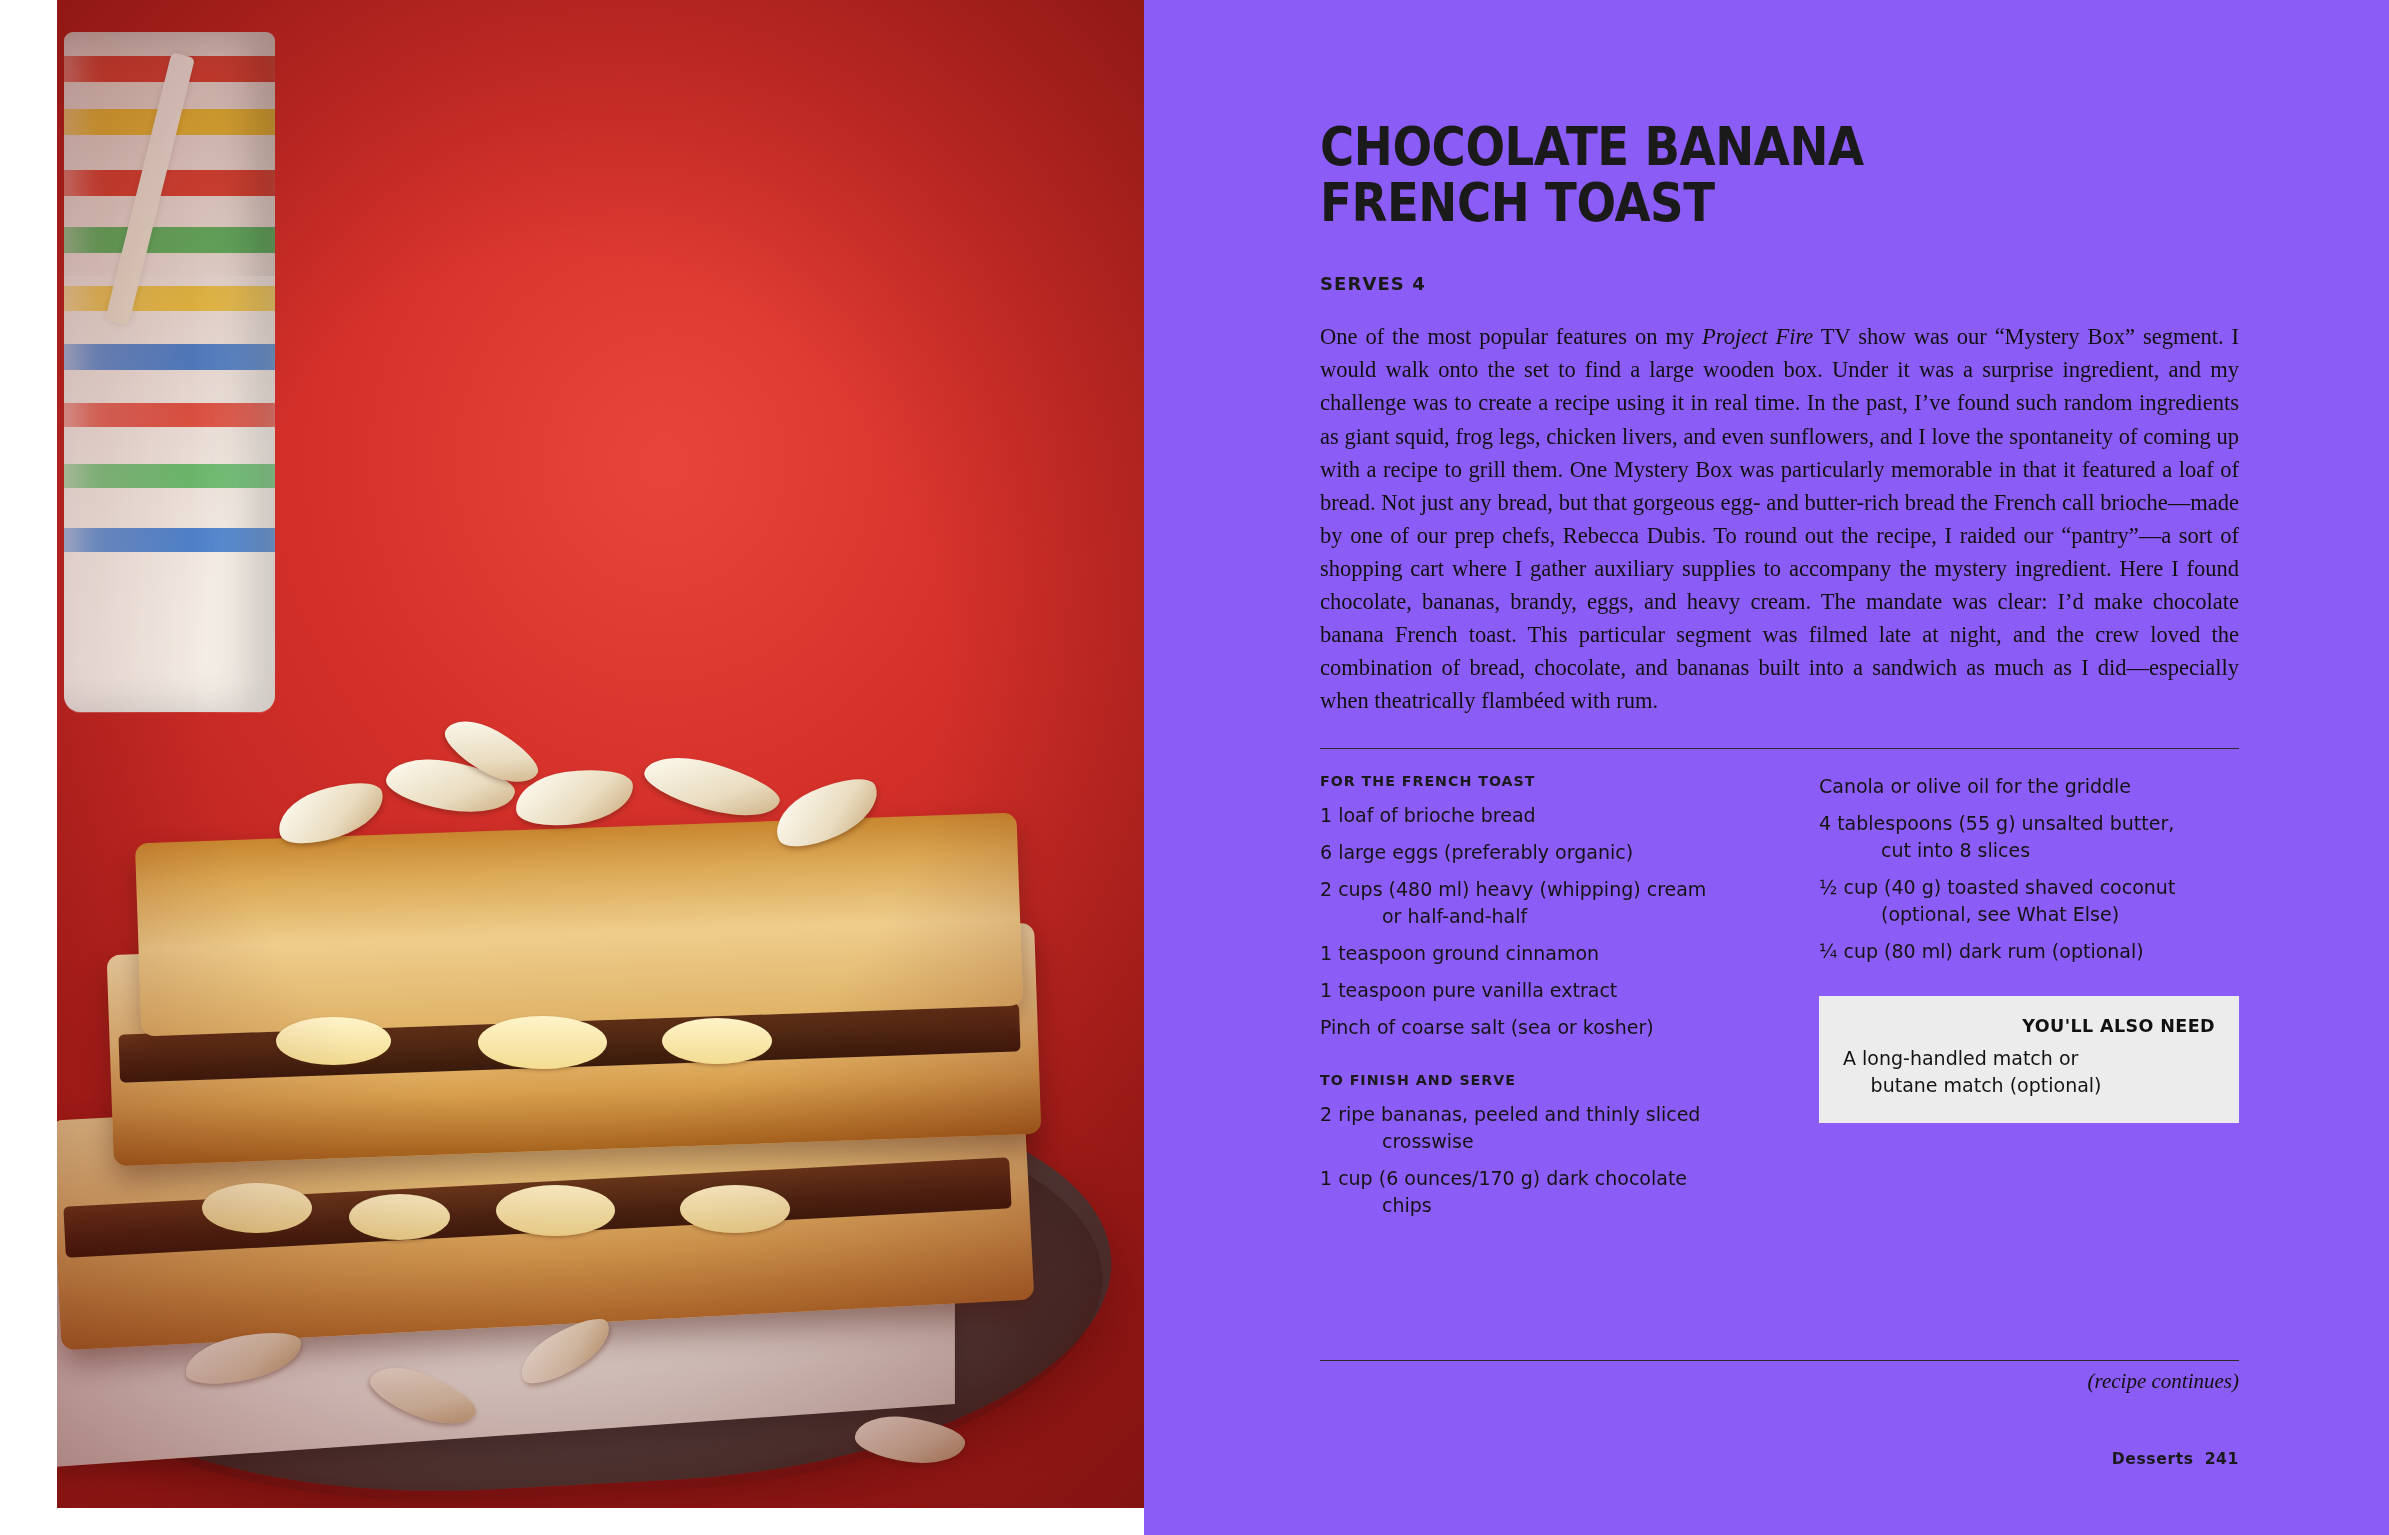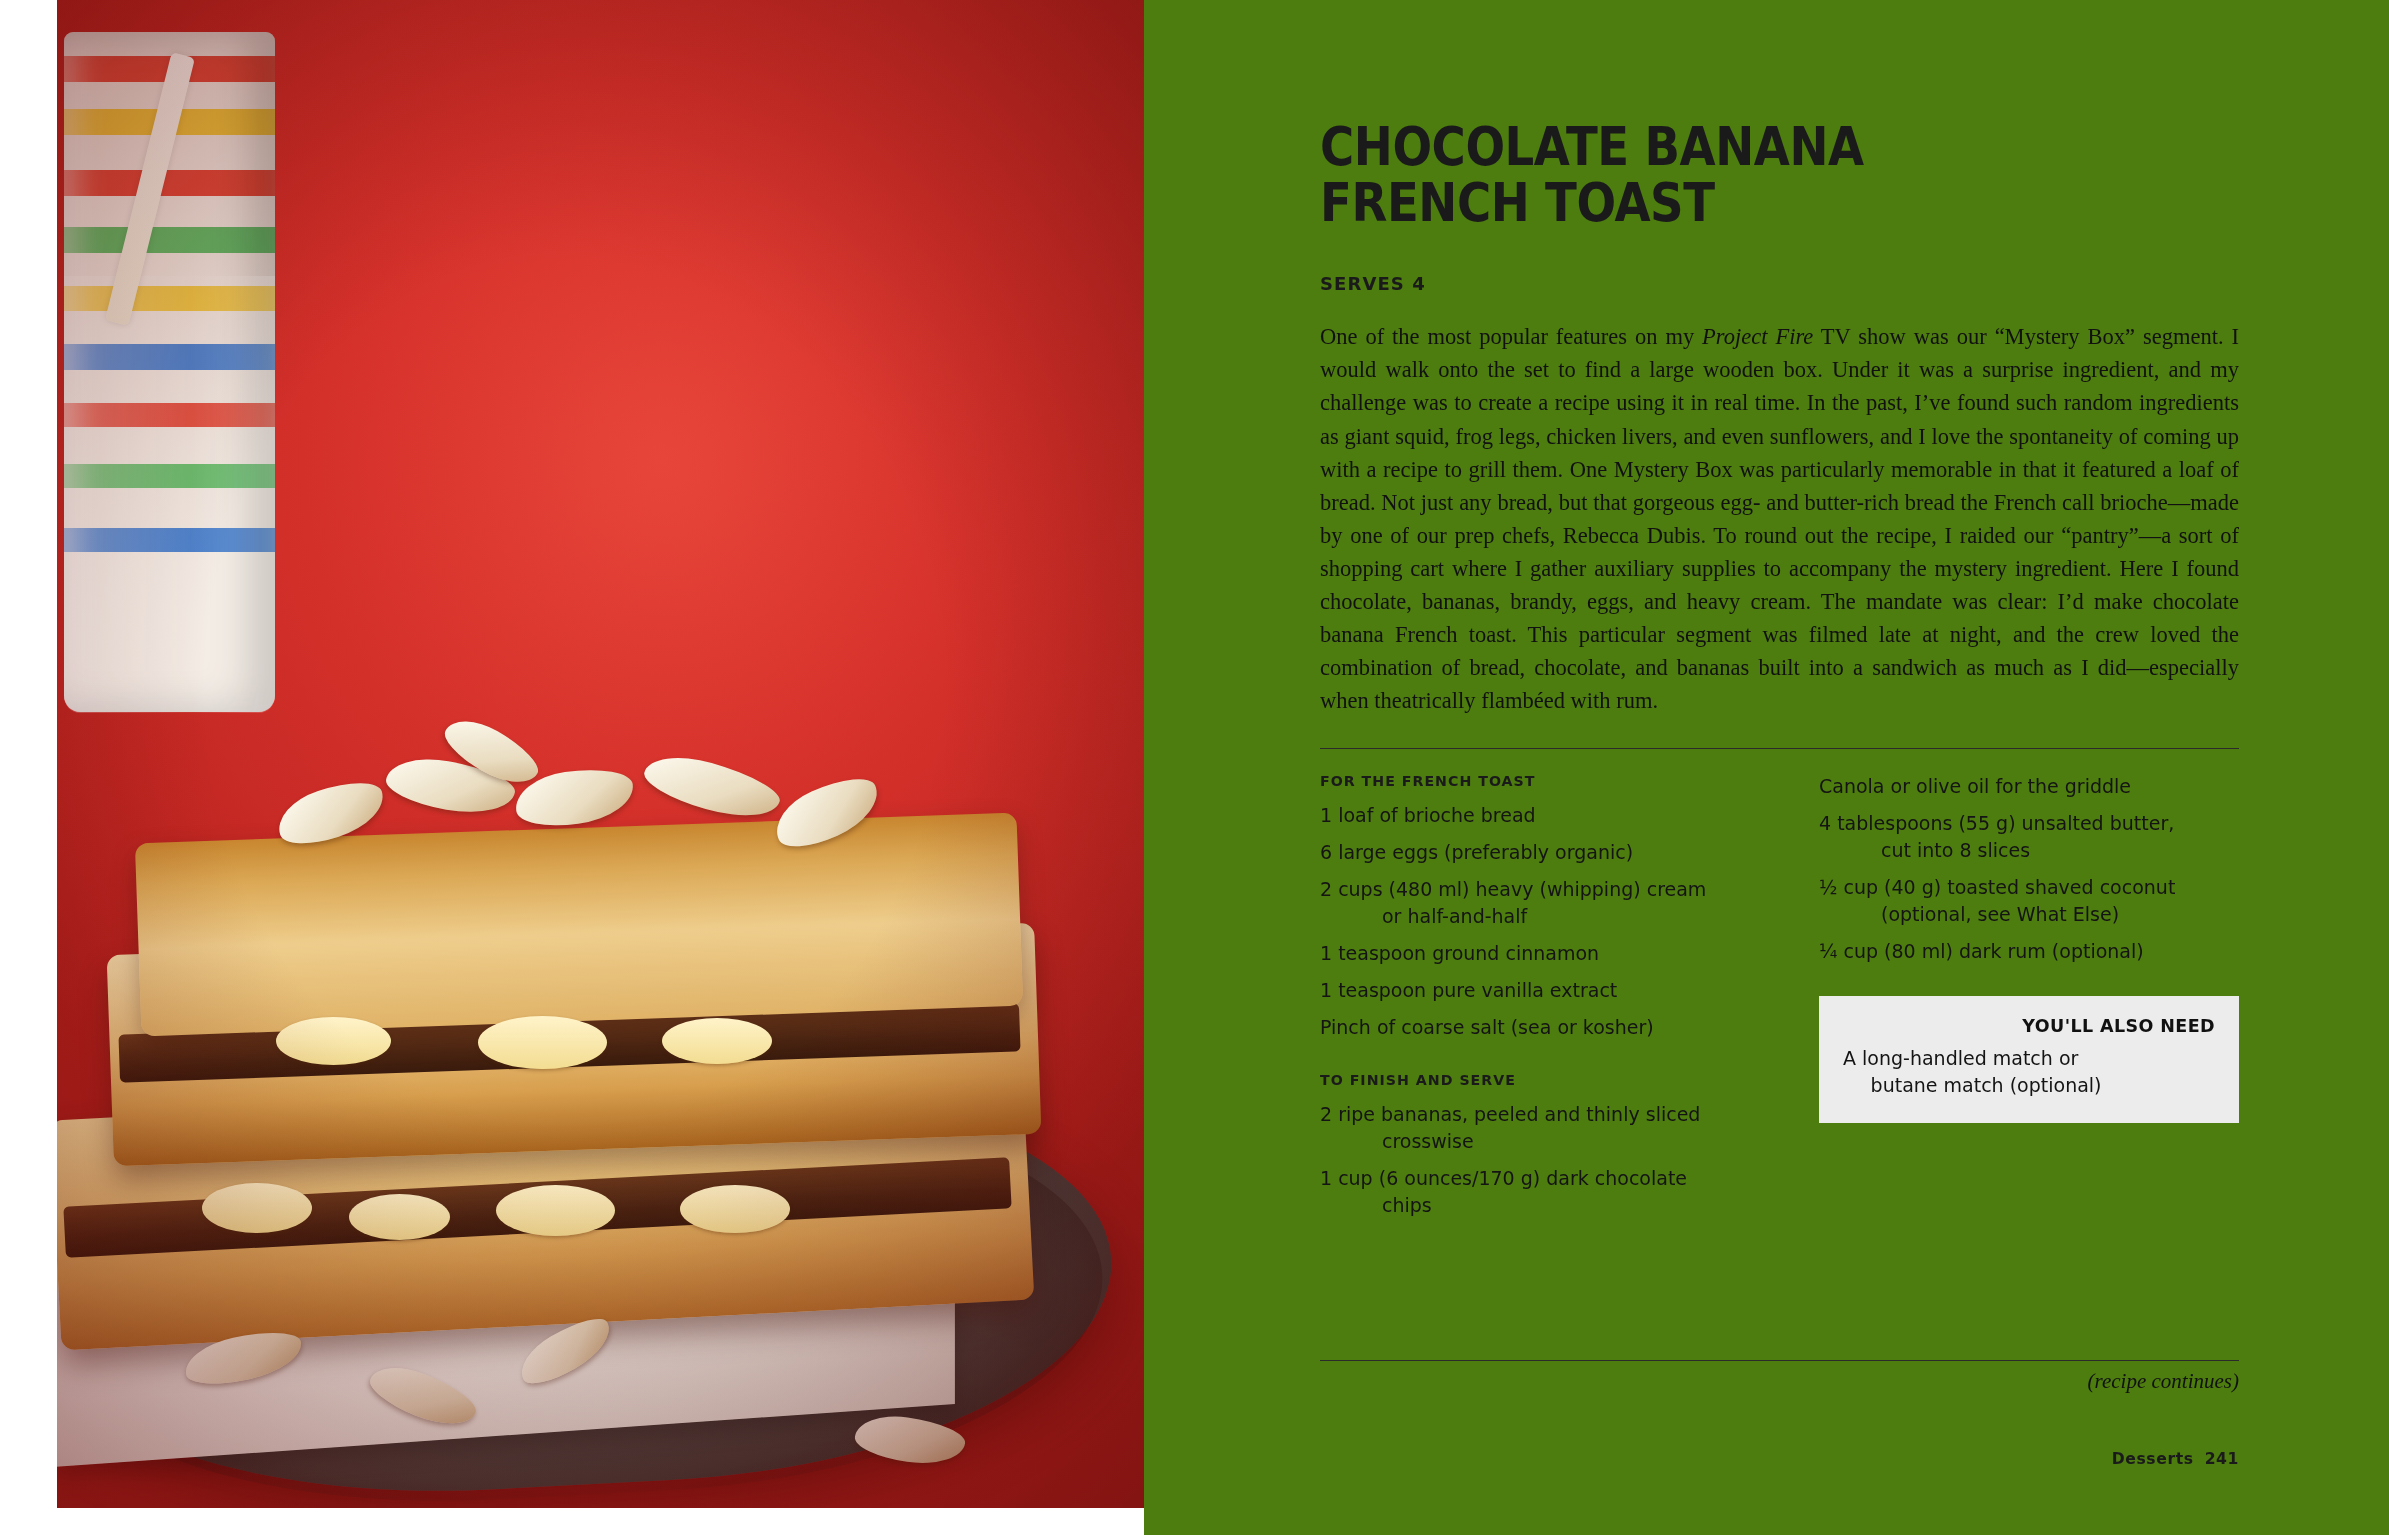--- a/index.html
+++ b/index.html
@@ -205,21 +205,21 @@
     background: linear-gradient(145deg,#fffdf4,#e9dcc0 60%,#c9a97a);
     border-radius: 45% 55% 50% 50% / 60% 40% 60% 40%;
     box-shadow: 0 2.8px 5.5px rgba(70,30,10,.35);
   }
 
   
   .text-page {
     position: relative;
     width: 1245px;
     height: 1536px;
-    background: #4d7c0f;
+    background: #8b5cf6;
     box-sizing: border-box;
     padding: 0;
   }
   .content {
     position: absolute;
     left: 176px;
     top: 119px;
     width: 919px;
   }
   .recipe-title {

